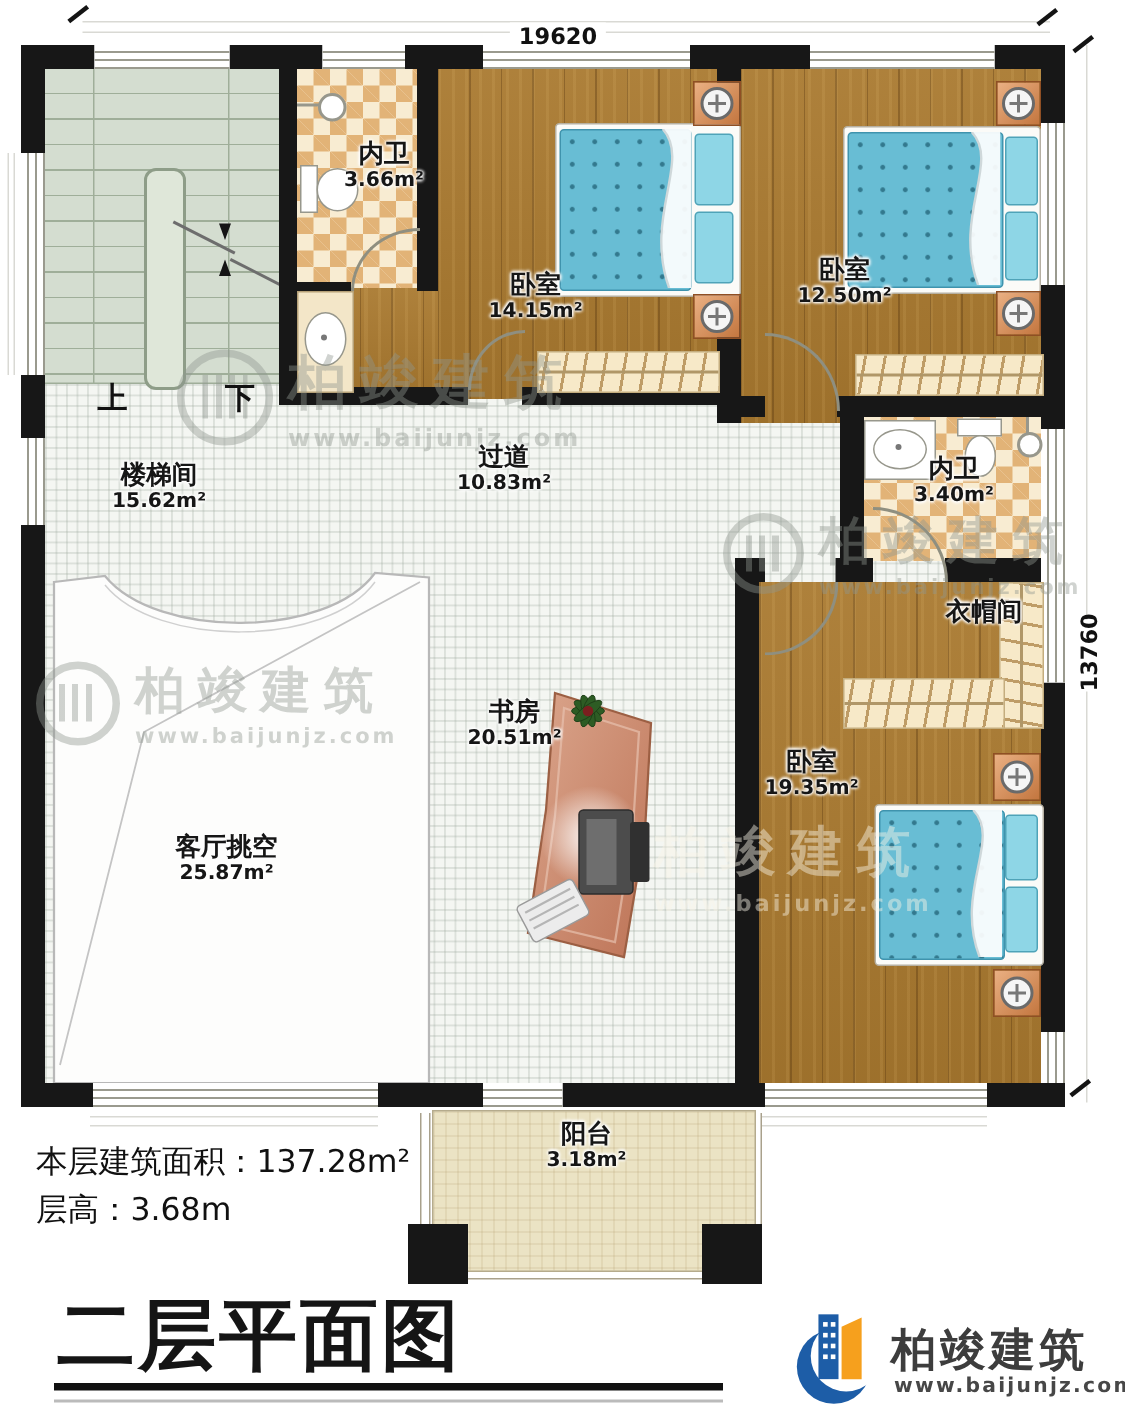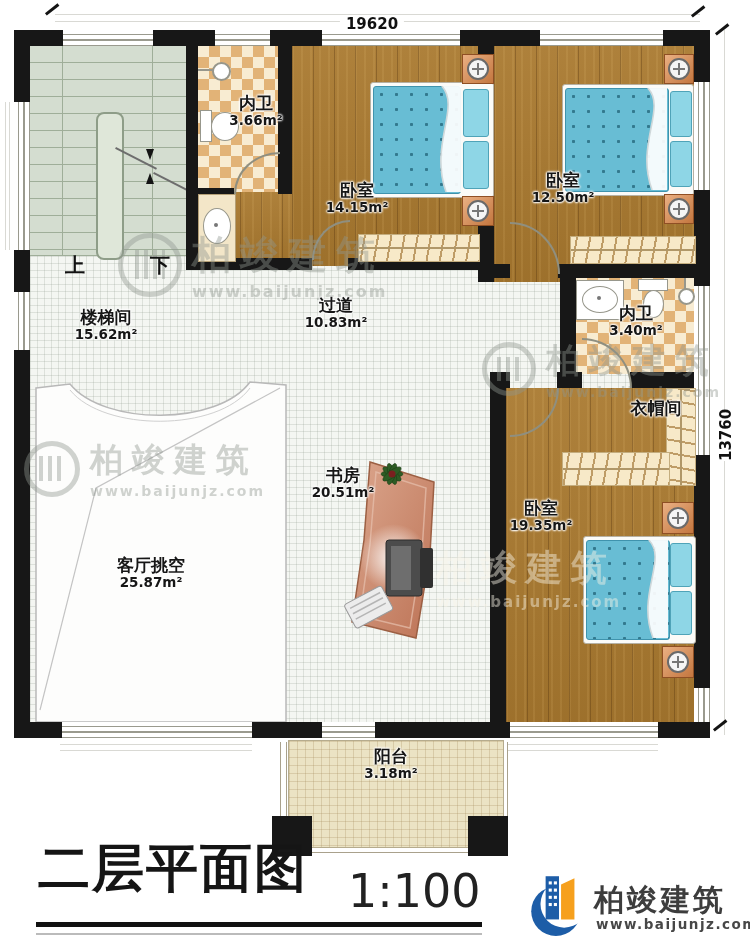--- a/index.html
+++ b/index.html
@@ -362,23 +362,28 @@
   <div class="abs updown" style="left:75px;top:252px;">上</div>
   <div class="abs updown" style="left:160px;top:252px;">下</div>
 
   <div class="abs dim" style="left:372px;top:15px;transform:translateX(-50%);background:#fff;padding:0 6px;">19620</div>
   <div class="abs dim" style="left:702px;top:428px;width:48px;text-align:center;transform:rotate(-90deg);background:#fff;">13760</div>
   <div class="abs tick" style="left:44px;top:8px;"></div>
   <div class="abs tick" style="left:690px;top:10px;"></div>
   <div class="abs tick" style="left:714px;top:28px;"></div>
   <div class="abs tick" style="left:712px;top:724px;"></div>
 
-
-  <div class="abs title-cn" style="left:38px;top:834px;text-align:right;">二层平面图</div>
-  <div class="abs title-scale" style="left:348px;top:864px;">1:100</div>
+  <div class="abs stat" style="left:24px;top:760px;">
+    <span>本层建筑面积：</span><span>137.28m²</span>
+  </div>
+  <div class="abs stat" style="left:24px;top:792px;">
+    <span>层高：</span><span>3.68m</span>
+  </div>
+
+  <div class="abs title-cn" style="left:38px;top:856px;text-align:right;">二层平面图</div>
   <div class="abs uline" style="left:36px;top:922px;width:446px;height:5px;"></div>
   <div class="abs uline2" style="left:36px;top:933px;width:446px;height:2px;"></div>
 
   <svg class="abs" style="left:528px;top:868px;z-index:70;" width="62" height="72" viewBox="0 0 60 70">
     <circle cx="27" cy="42" r="24" fill="#1d5da7"></circle>
     <circle cx="35" cy="35" r="23" fill="#fff"></circle>
     <rect x="17" y="8" width="13" height="42" fill="#1d5da7"></rect>
     <g fill="#fff">
       <rect x="20" y="13" width="3" height="3"></rect>
         <rect x="25" y="13" width="3" height="3"></rect>

